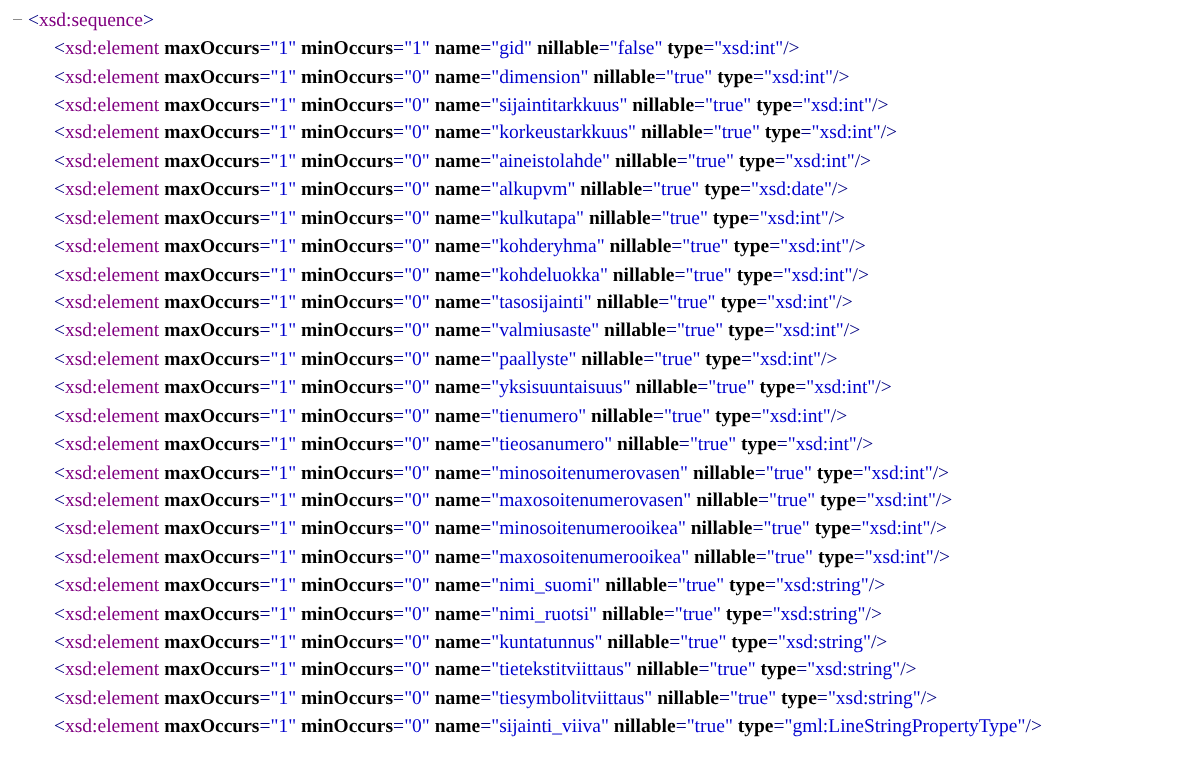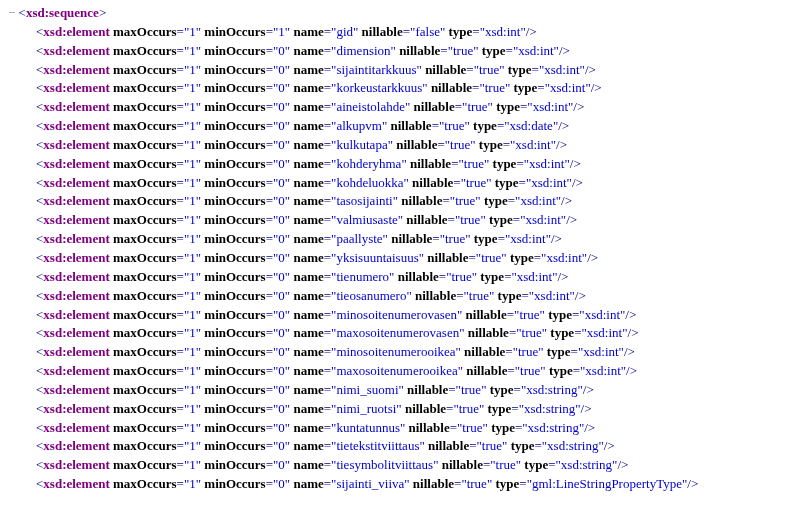--- a/index.html
+++ b/index.html
@@ -7,21 +7,21 @@
     font-size: 13px;
     background: #fff;
     margin: 0;
     padding: 4px 8px;
     white-space: nowrap;
     color: #000;
   }
   .line { line-height: 1.45; }
   .indent1 { padding-left: 28px; }
   .toggle { color: #888; cursor: pointer; user-select: none; }
-  .tag { color: #800080; font-weight: bold; }   
+  .tag { color: #800080; font-weight: normal; }   
   .punct { color: #000080; }                   
   .attr { color: #000; font-weight: bold; }    
   .val { color: #0000cd; }                     
 </style>
 </head>
 <body>
 
 <div id="root">
     <div class="line"><span class="toggle">−</span> <span class="punct">&lt;</span><span class="tag">xsd:sequence</span><span class="punct">&gt;</span></div>
     <div class="line indent1"><span class="punct">&lt;</span><span class="tag">xsd:element</span> <span class="attr">maxOccurs</span><span class="punct">=</span><span class="val">"1"</span> <span class="attr">minOccurs</span><span class="punct">=</span><span class="val">"1"</span> <span class="attr">name</span><span class="punct">=</span><span class="val">"gid"</span> <span class="attr">nillable</span><span class="punct">=</span><span class="val">"false"</span> <span class="attr">type</span><span class="punct">=</span><span class="val">"xsd:int"</span><span class="punct">/&gt;</span></div>

